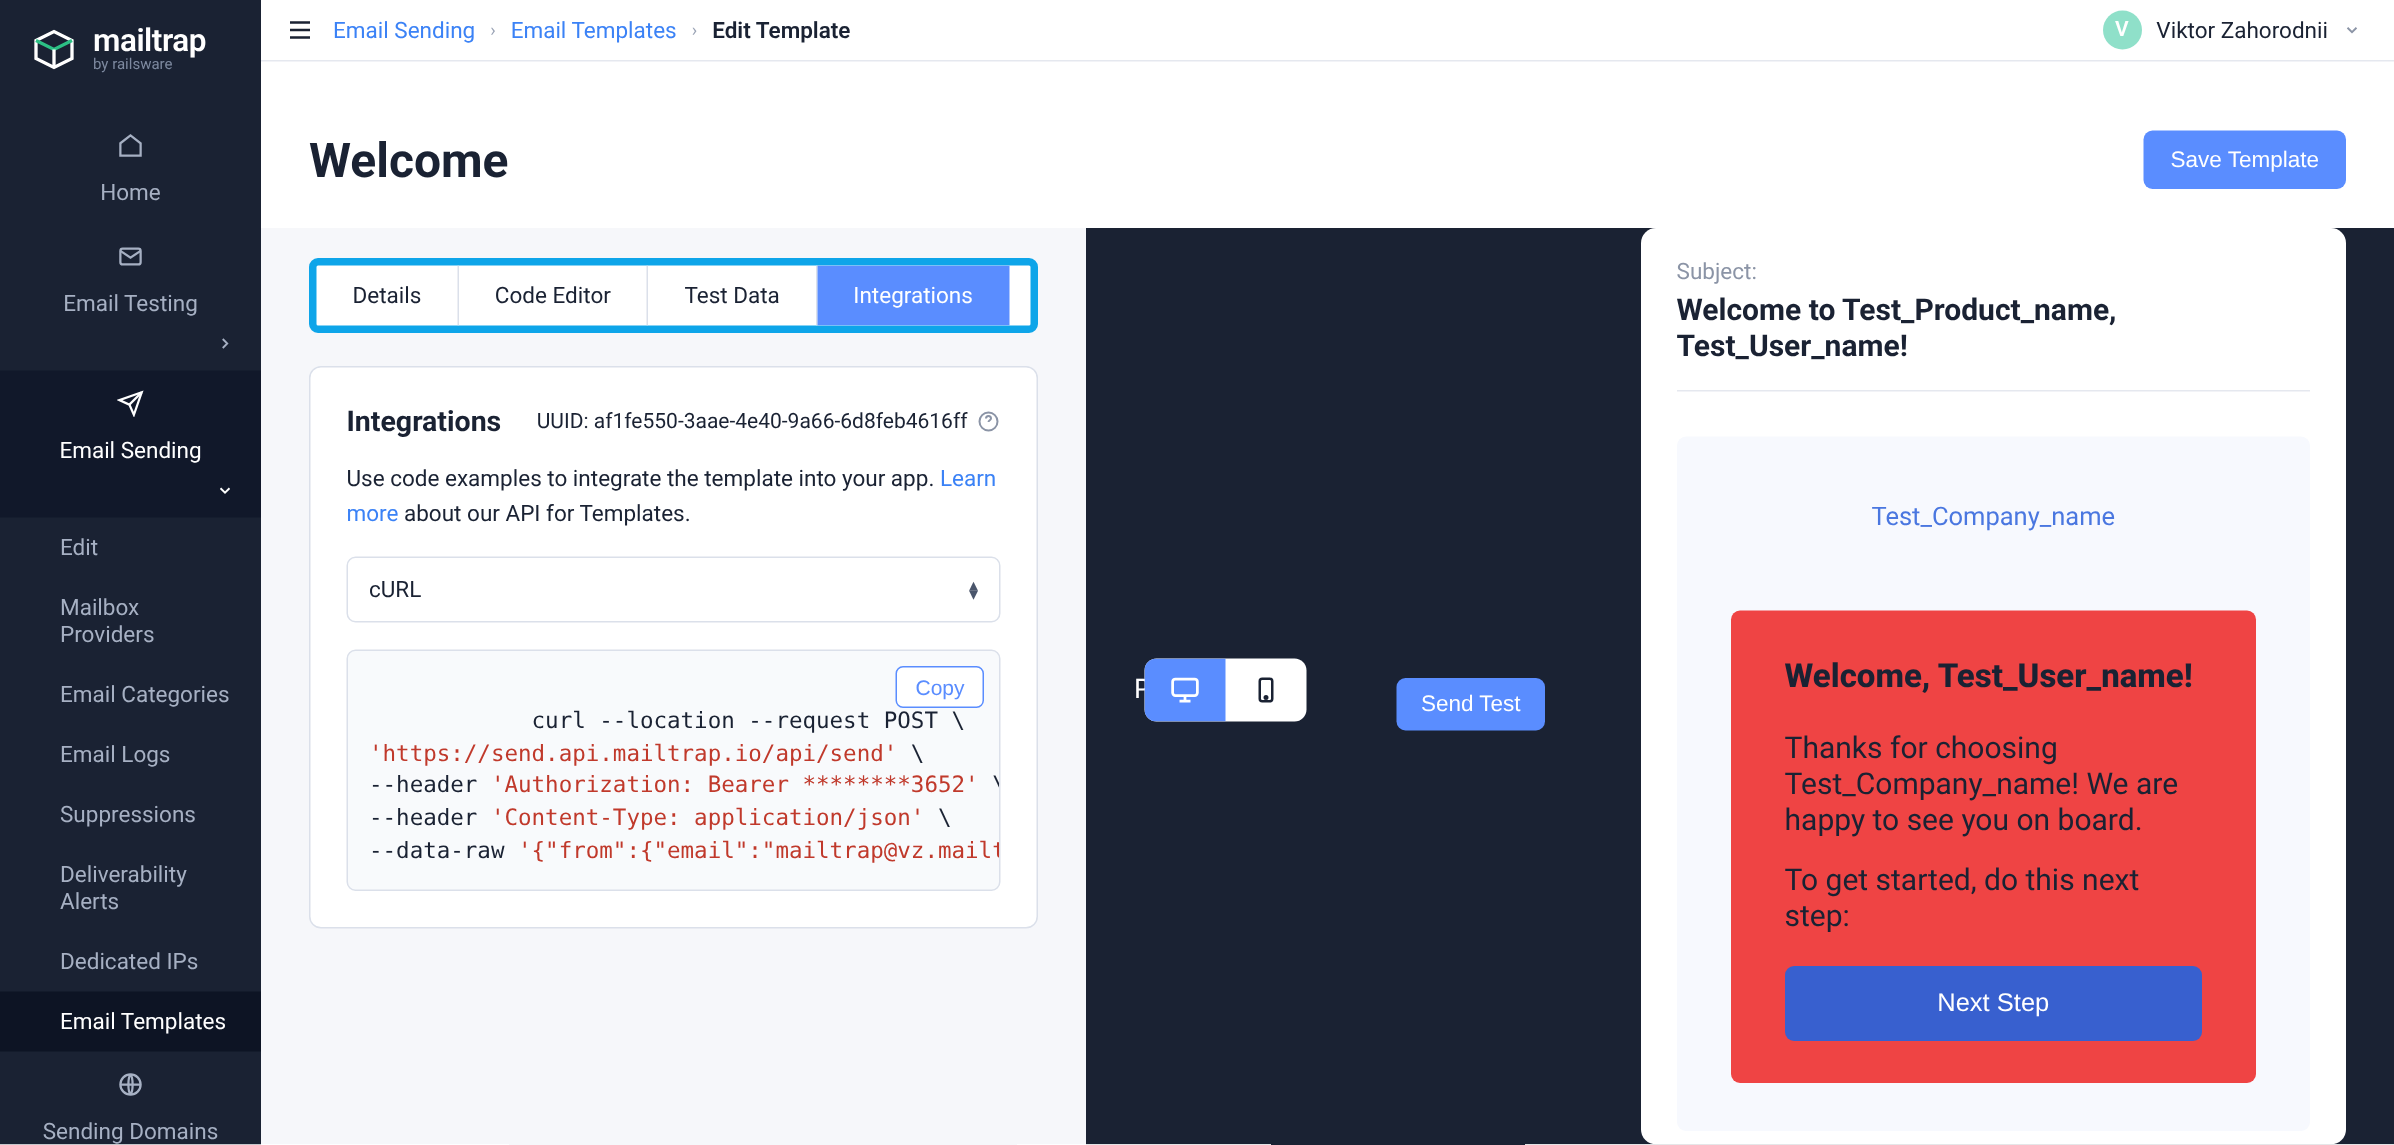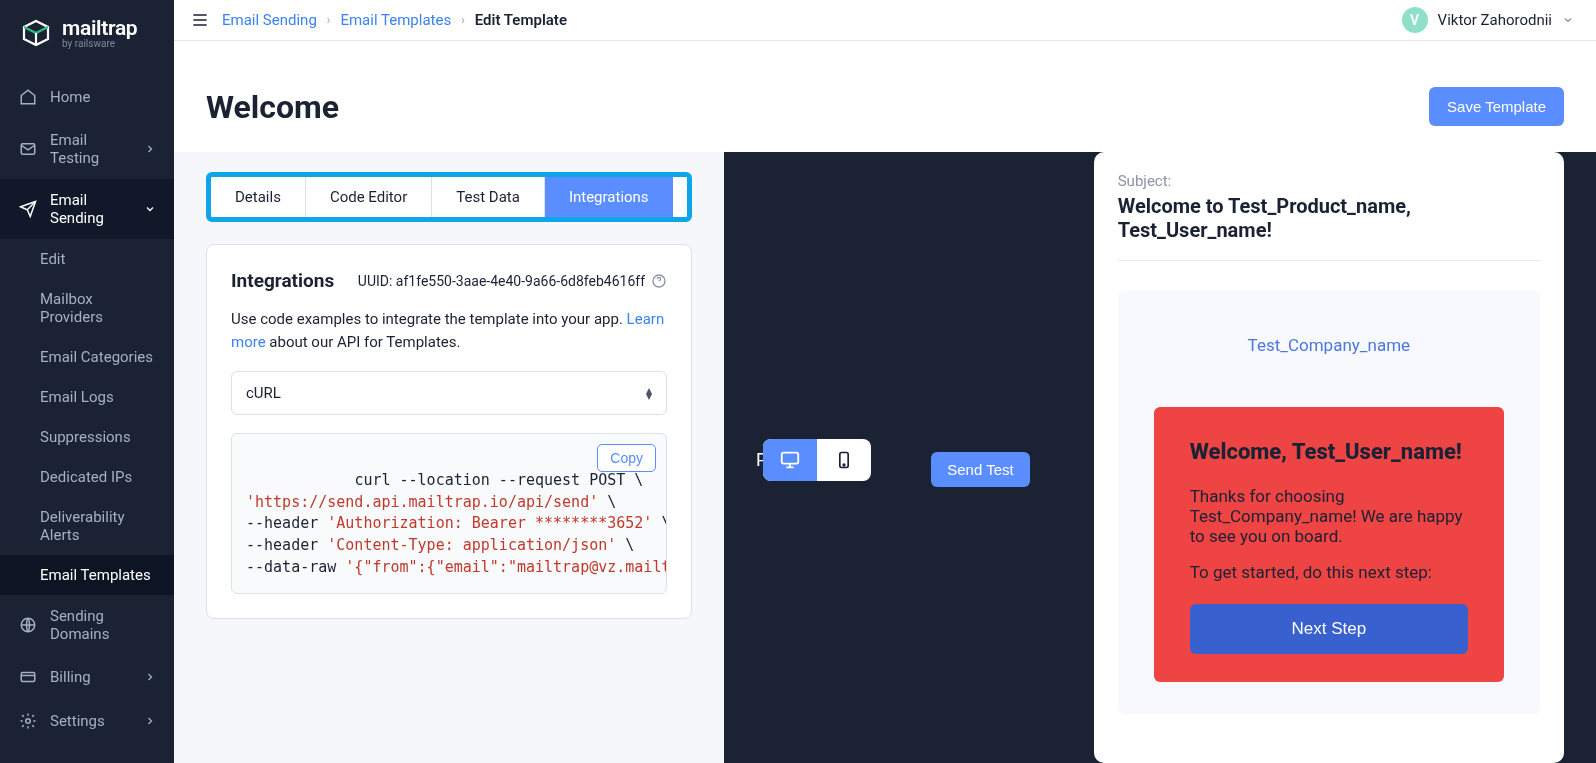--- a/index.html
+++ b/index.html
@@ -26,21 +26,21 @@
 .logo-wrap { padding: 16px 20px 20px; display: flex; align-items: center; gap: 10px; }
 .logo-mark { width: 32px; height: 32px; }
 .logo-text { display: flex; flex-direction: column; color: #fff; }
 .logo-name { font-size: 21px; font-weight: 600; letter-spacing: -0.3px; }
 .logo-byline { font-size: 10px; color: #7d899f; margin-top: -2px; }
 
 .nav { display: flex; flex-direction: column; padding-top: 6px; }
 .nav-item {
   display: flex; align-items: center; gap: 12px;
   padding: 12px 18px; cursor: pointer;
-  color: #a6b0c3; font-size: 15px;
+  color: #a6b0c3; font-size: 15px; flex-direction: column;
 }
 .nav-item.active { color: #fff; background: #11182a; }
 .nav-item .icon { width: 20px; height: 20px; flex-shrink: 0; display:flex; align-items:center; justify-content:center; }
 .nav-item .chev { margin-left: auto; }
 .nav-sub { display: flex; flex-direction: column; }
 .nav-sub-item { padding: 11px 18px 11px 40px; cursor: pointer; font-size: 15px; color:#a6b0c3;}
 .nav-sub-item.active { color: #fff; background: #0d1424; }
 
 
 .main { flex: 1; display: flex; flex-direction: column; }
@@ -125,21 +125,21 @@
 .vt-btn:not(.active) { color:#1a2233;}
 
 .preview-surface { flex: 1; background: #fff; margin: 0 32px 0 32px; border-radius: 10px; padding: 20px 24px 0; overflow:hidden;}
 .subj-label { color: #8b94a6; font-size: 15px; margin-bottom: 4px; }
 .subj-line { font-size: 20px; font-weight: 700; color: #1a2233; padding-bottom: 18px; border-bottom: 1px solid #e5e8ef;}
 
 .email-body { background: #f7f9fe; margin: 30px 0 0; border-radius: 6px; padding: 44px 36px 32px; }
 .company { text-align: center; color: #4a77e0; font-size: 17px; margin-bottom: 52px; }
 .email-inner { background: #ef4444; border-radius: 6px; padding: 32px 36px 28px; }
 .welcome-h { font-size: 22px; font-weight: 800; margin-bottom: 22px; }
-.p1 { font-size: 17px; margin-bottom: 16px; }
+.p1 { font-size: 20px; margin-bottom: 16px; }
 .next-btn {
   display: block; width: 100%; background: #3860cf; color: #fff;
   border: none; border-radius: 6px; padding: 15px; font-size: 17px; font-weight: 500;
   cursor: pointer; margin-top: 22px;
 }
 svg { display:block; }
 </style>
 </head>
 <body>
 
@@ -195,22 +195,22 @@
               <path d="M6 9l6 6 6-6"></path>
             </svg>
         </span>
       </div>
       <div class="nav-sub">
         <div class="nav-sub-item"><span>Edit</span></div>
         <div class="nav-sub-item"><span>Mailbox Providers</span></div>
         <div class="nav-sub-item"><span>Email Categories</span></div>
         <div class="nav-sub-item"><span>Email Logs</span></div>
         <div class="nav-sub-item"><span>Suppressions</span></div>
+        <div class="nav-sub-item"><span>Deliverability Alerts</span></div>
         <div class="nav-sub-item"><span>Dedicated IPs</span></div>
-        <div class="nav-sub-item"><span>Deliverability Alerts</span></div>
         <div class="nav-sub-item active"><span>Email Templates</span></div>
       </div>
       <div class="nav-item">
         <span class="icon">
           <svg width="18" height="18" viewBox="0 0 24 24" stroke="#a6b0c3" stroke-width="2" fill="none">
               <circle cx="12" cy="12" r="9"></circle>
               <path d="M3 12h18M12 3c2.5 3 2.5 15 0 18M12 3c-2.5 3-2.5 15 0 18"></path>
             </svg>
         </span>
         <span>Sending Domains</span>

